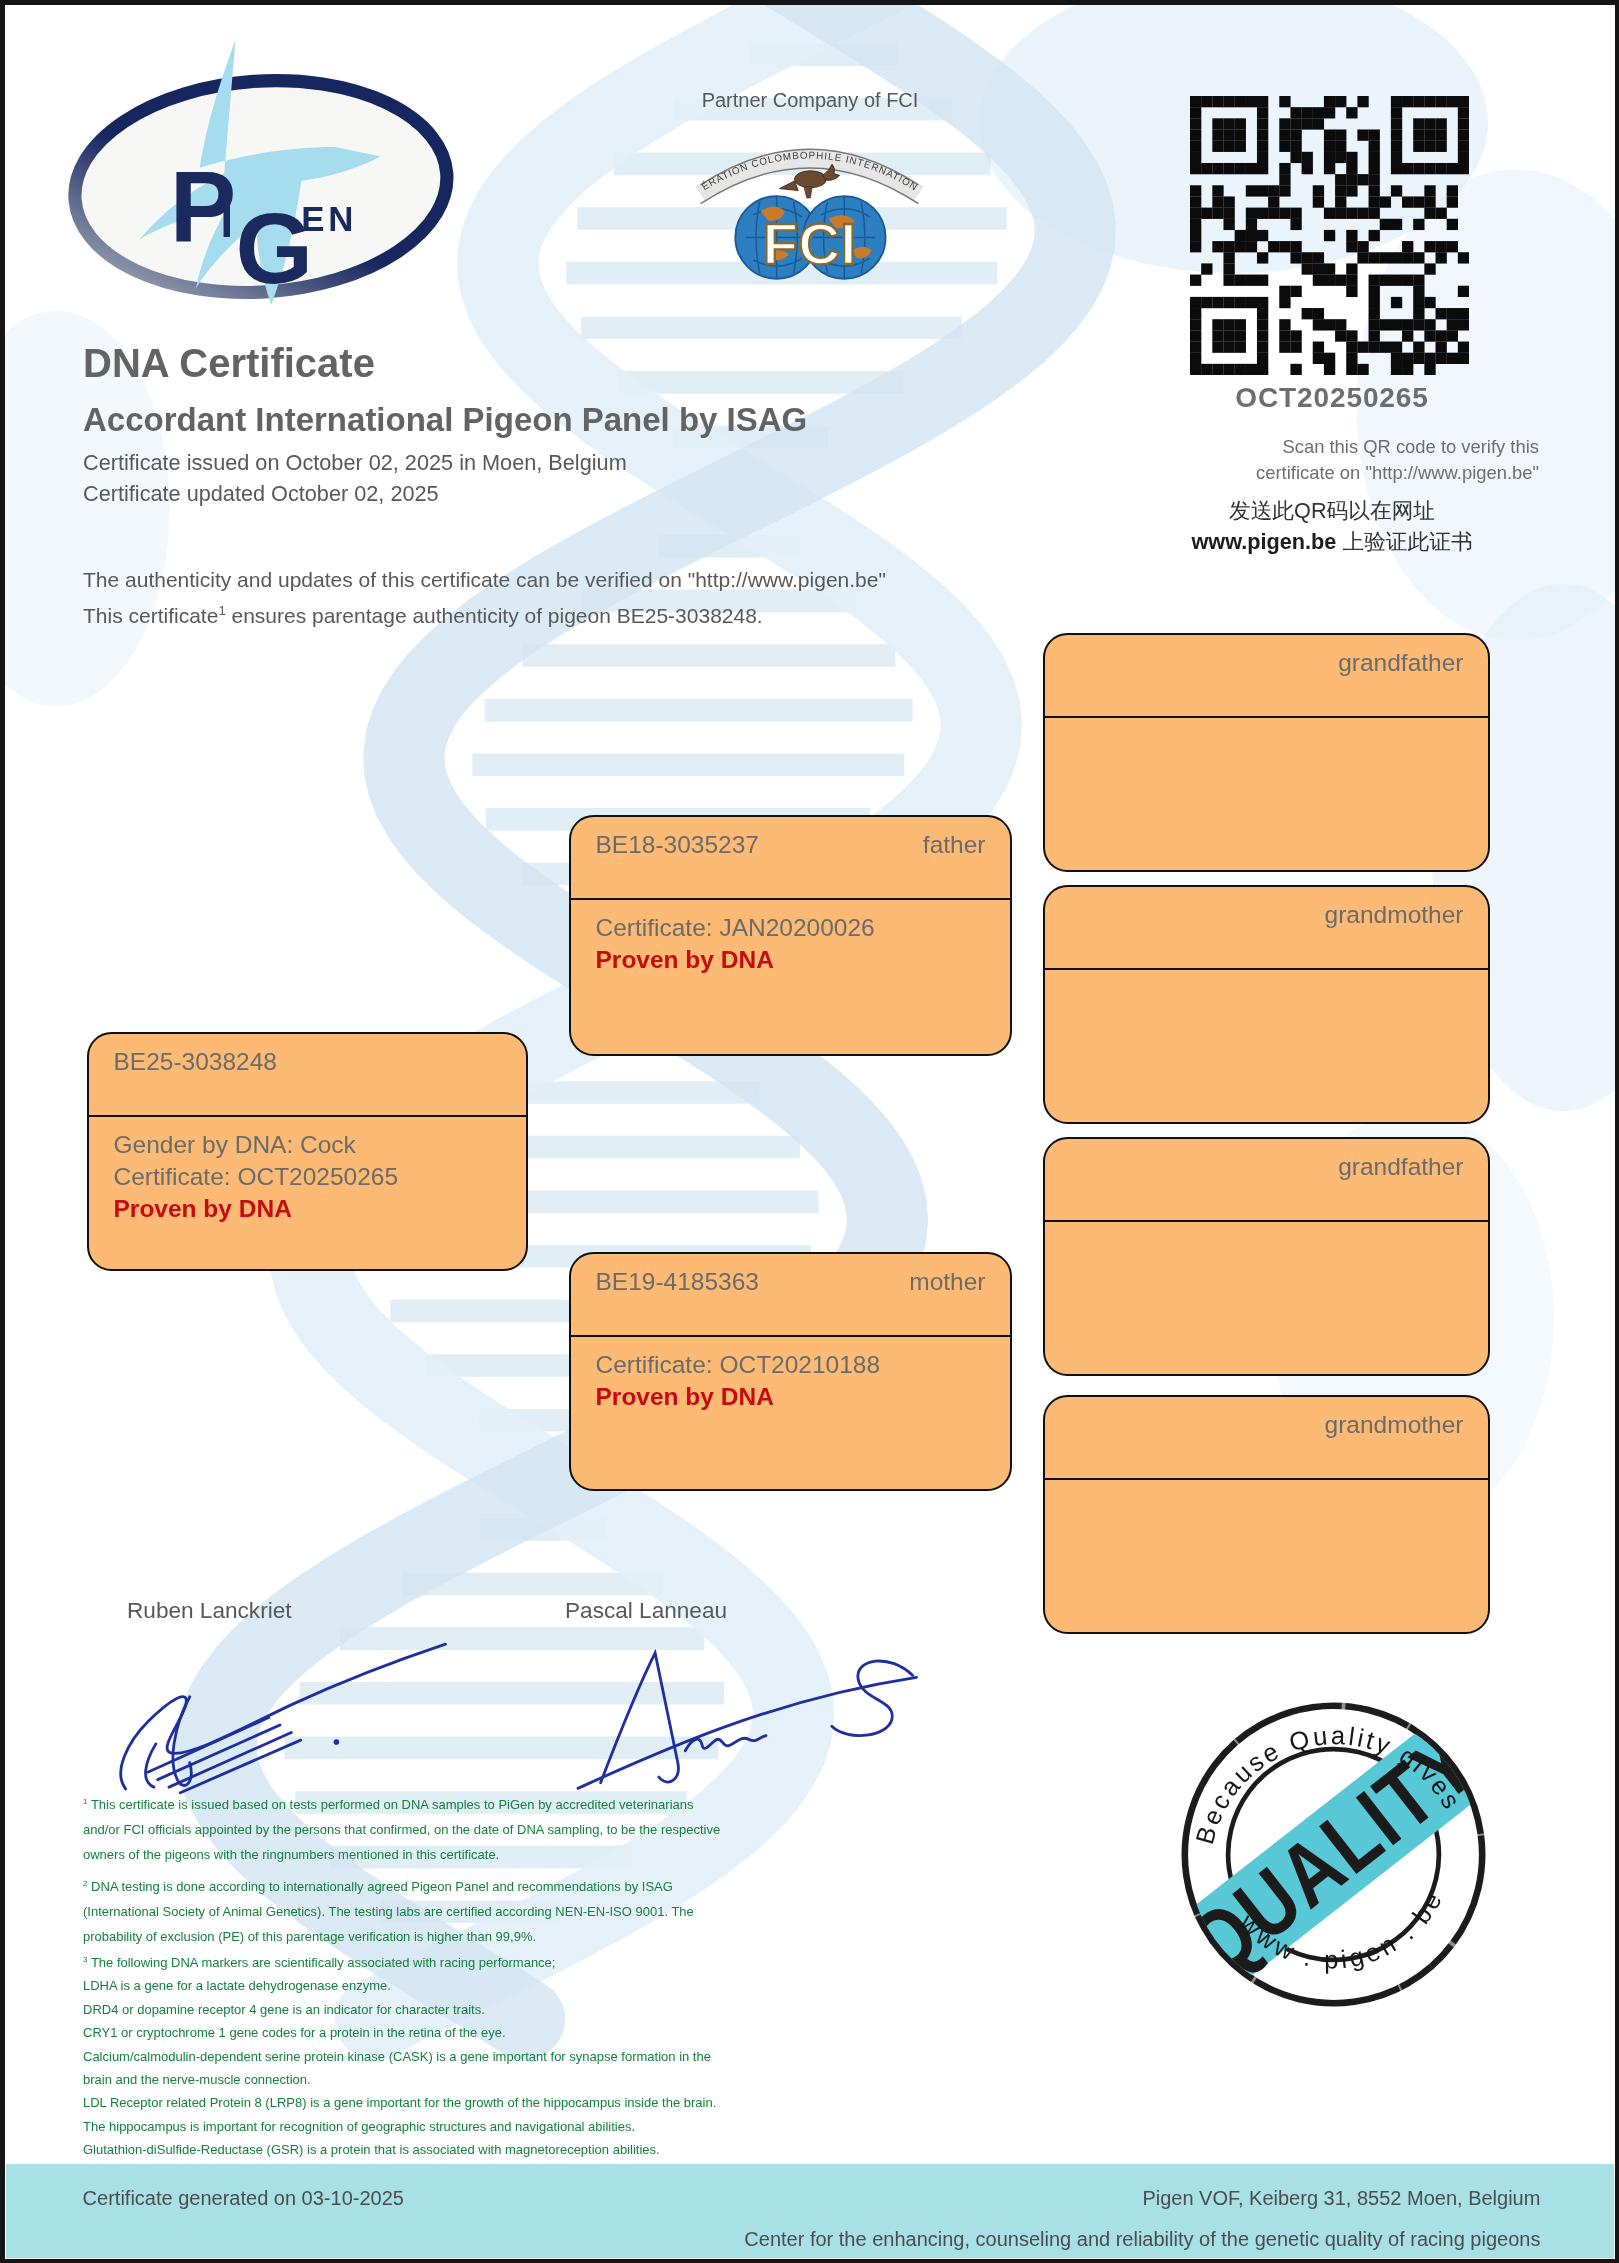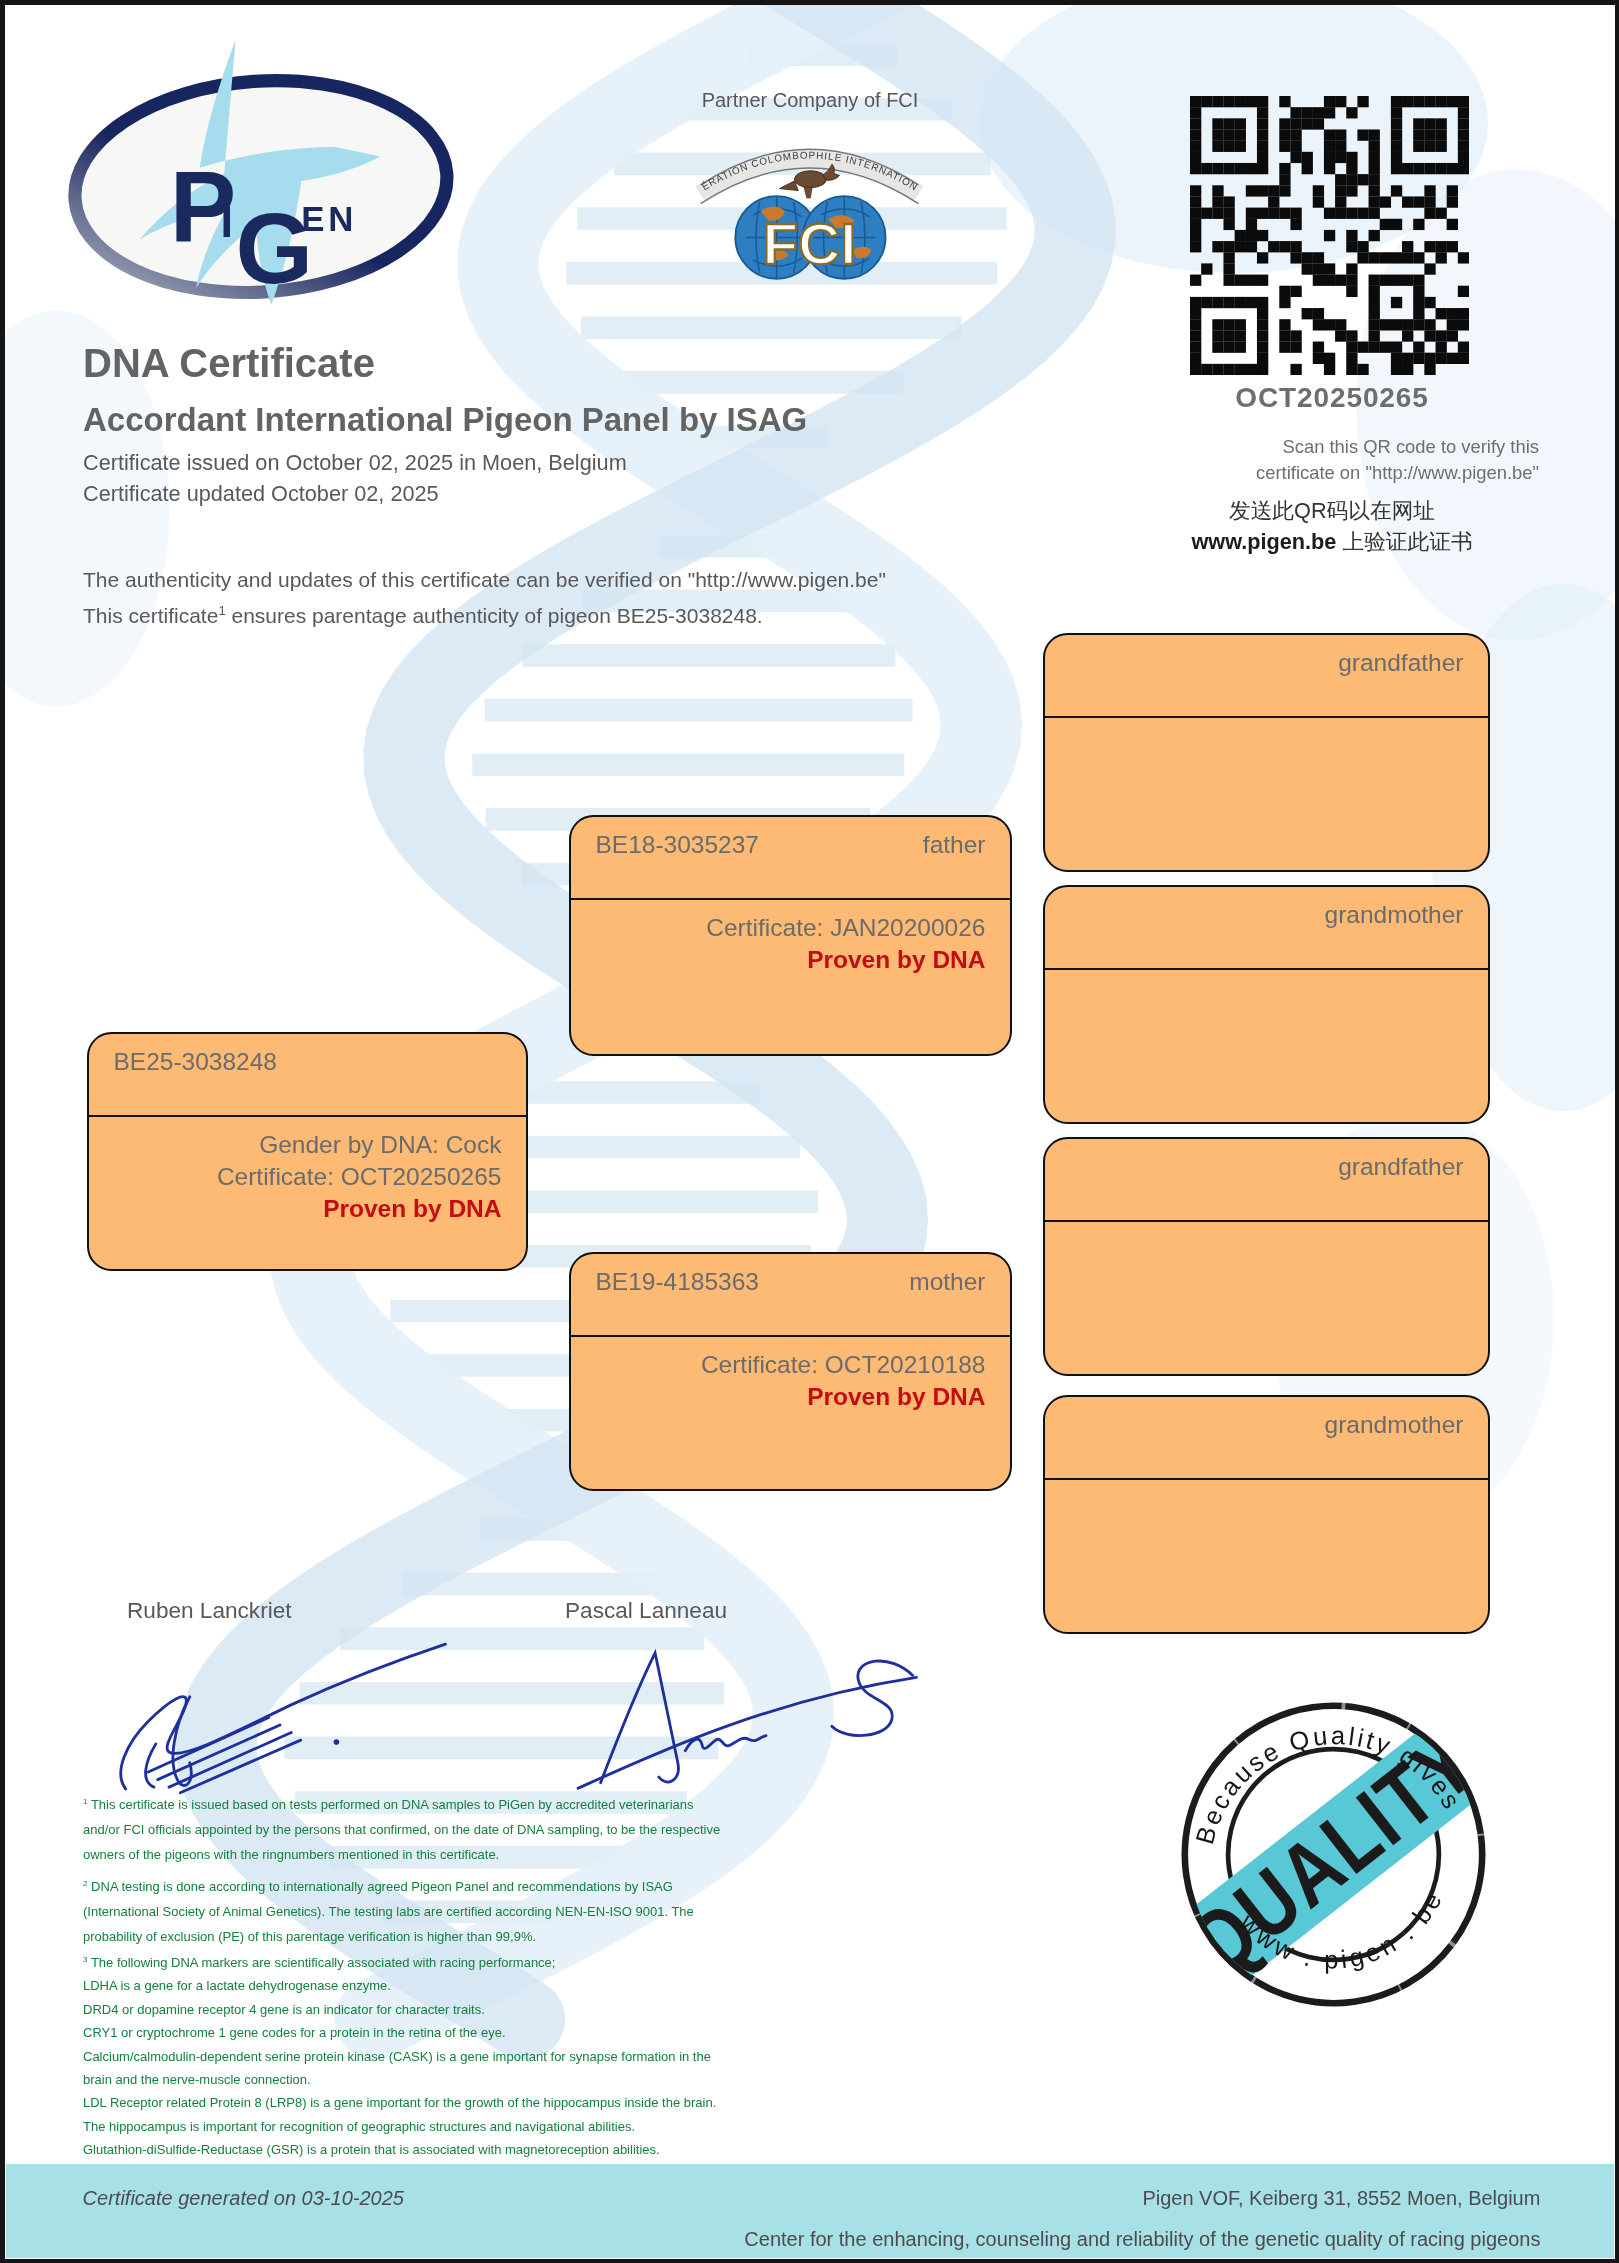--- a/index.html
+++ b/index.html
@@ -16,29 +16,29 @@
   .qr-zh b{color:#1d1d1d;}
   .doc-title{left:83px;top:341px;font-size:40px;font-weight:700;color:#636363;}
   .doc-sub{left:83px;top:401px;font-size:33px;font-weight:700;color:#636363;}
   .meta{left:83px;font-size:21.7px;color:#58585a;}
   .intro{left:83px;top:564px;font-size:21px;color:#58585a;line-height:31px;}
   sup{font-size:0.62em;vertical-align:super;}
   .pbox{position:absolute;z-index:3;background:#fdba74;border:2.8px solid #111;border-radius:24.5px;}
   .pbox .hdr{display:flex;justify-content:space-between;align-items:flex-start;
              height:67px;padding:14px 24.5px 0 24.5px;border-bottom:2.8px solid #111;
              font-size:24.5px;color:#6b6b6b;}
-  .pbox .bd{padding:12.2px 24.5px;font-size:24.5px;color:#6b6b6b;line-height:32px;text-align:right;}
+  .pbox .bd{padding:12.2px 24.5px;font-size:24.5px;color:#6b6b6b;line-height:32px;}
   .proven{color:#c40d12;font-weight:600;}
   .sig-name{font-size:22.6px;color:#58585a;z-index:3;}
   .fn{left:83px;font-size:13px;color:#15803d;white-space:nowrap;z-index:3;}
   .fn .ln{height:25px;}
   .fn3 .ln{height:23.4px;}
   .footer{position:absolute;left:5.6px;right:5.6px;bottom:5.6px;height:94px;background:#a7e1e6;z-index:5;}
   .footer div{position:absolute;font-size:20px;color:#4c4c4e;}
-  .f-gen{left:77px;top:22.6px;font-style:italic;}
+  .f-gen{left:77px;top:22.6px;}
   .f-addr{right:74px;top:22.6px;}
   .f-tag{right:74px;top:64px;}
   svg text{font-family:"Liberation Sans","DejaVu Sans",sans-serif;}
 </style>
 </head>
 <body>
 
 <div class="page">
 
   <svg class="bg" id="helix-svg" width="1620" height="2264" viewBox="0 0 1720 2404">

